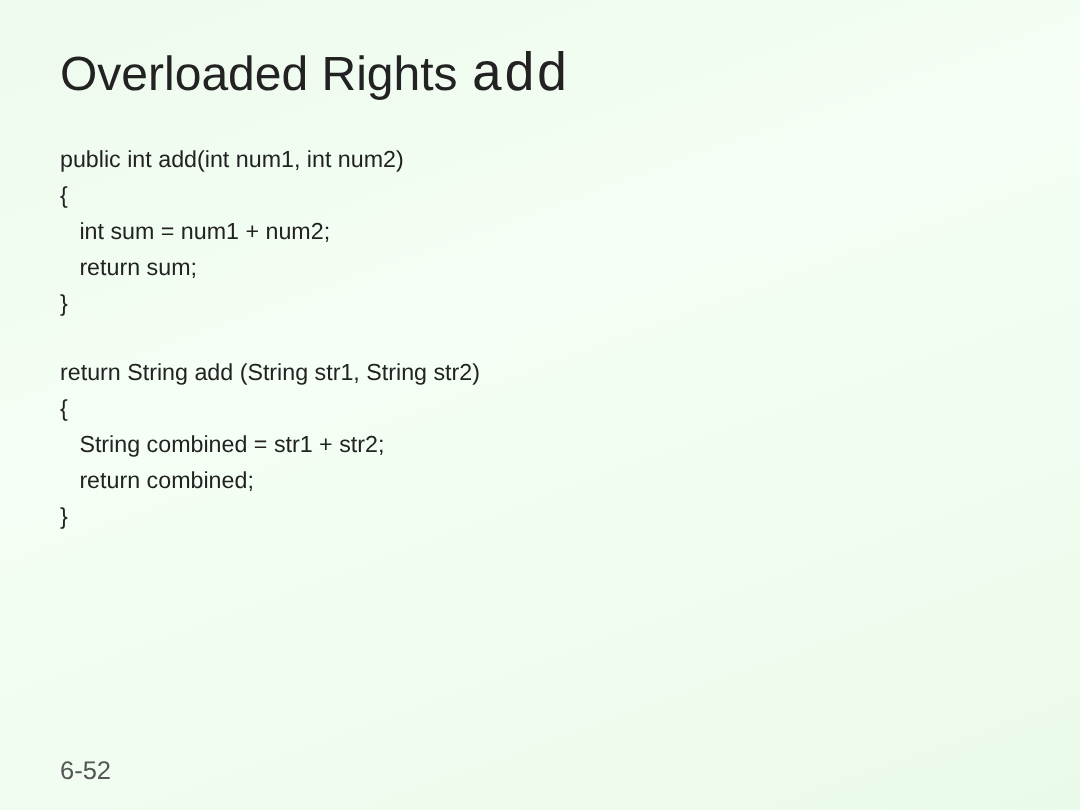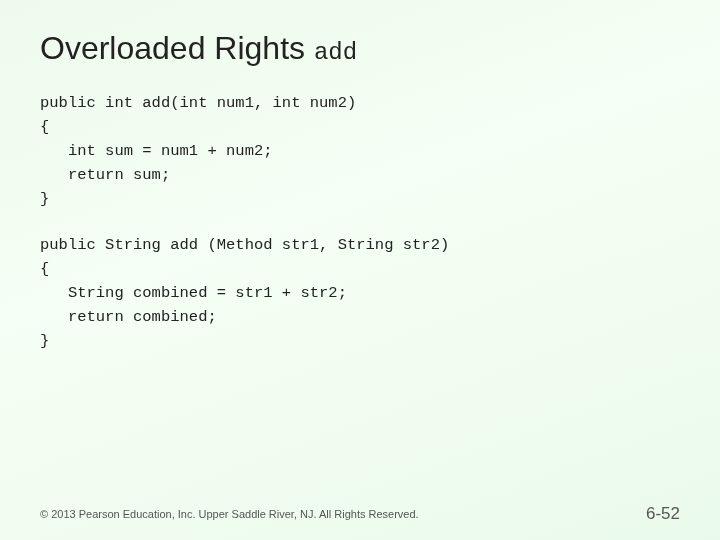--- a/index.html
+++ b/index.html
@@ -27,27 +27,27 @@
     .title {
       font-size: 32px;
       font-weight: normal;
       color: #222;
       margin-bottom: 24px;
       font-family: Arial, sans-serif;
     }
 
     .title-code {
       font-family: 'Courier New', Courier, monospace;
-      font-size: 24px;
+      font-size: 36px;
       font-weight: normal;
       color: #222;
     }
 
     .code-block {
-      font-family: Liberation Mono, monospace;
+      font-family: Liberation Sans, sans-serif;
       font-size: 15.5px;
       color: #222;
       line-height: 1.55;
       margin-bottom: 22px;
       white-space: pre;
     }
 
     .footer {
       position: absolute;
       bottom: 16px;
@@ -78,24 +78,23 @@
   <h1 class="title">
     <span>Overloaded Rights</span>&nbsp;<span class="title-code">add</span>
   </h1>
 
   <div class="code-block">public int add(int num1, int num2)
 {
    int sum = num1 + num2;
    return sum;
 }</div>
 
-  <div class="code-block">public String add (Method str1, String str2)
+  <div class="code-block">return String add (String str1, String str2)
 {
    String combined = str1 + str2;
    return combined;
 }</div>
 
   <div class="footer">
-    <span class="footer-text">© 2013 Pearson Education, Inc. Upper Saddle River, NJ. All Rights Reserved.</span>
     <span class="footer-page">6-52</span>
   </div>
 
 </div>
 
 </body></html>

